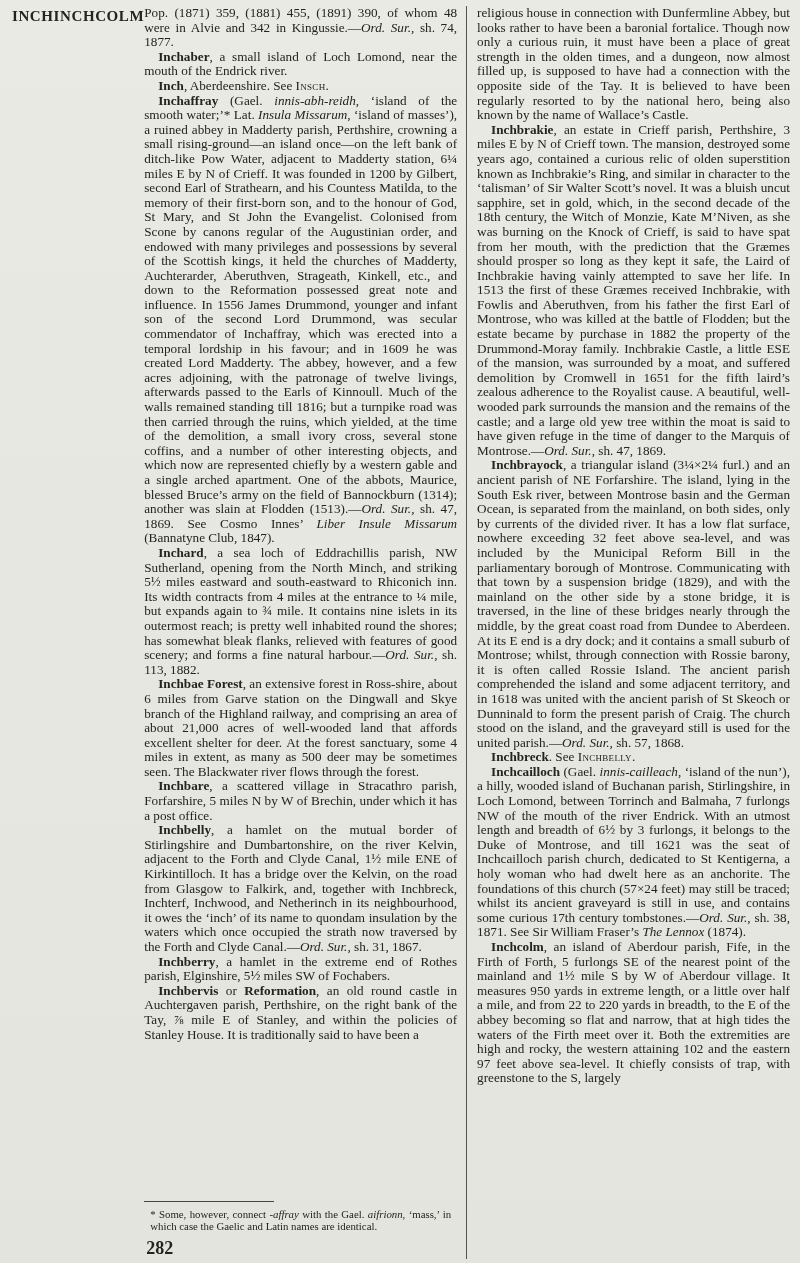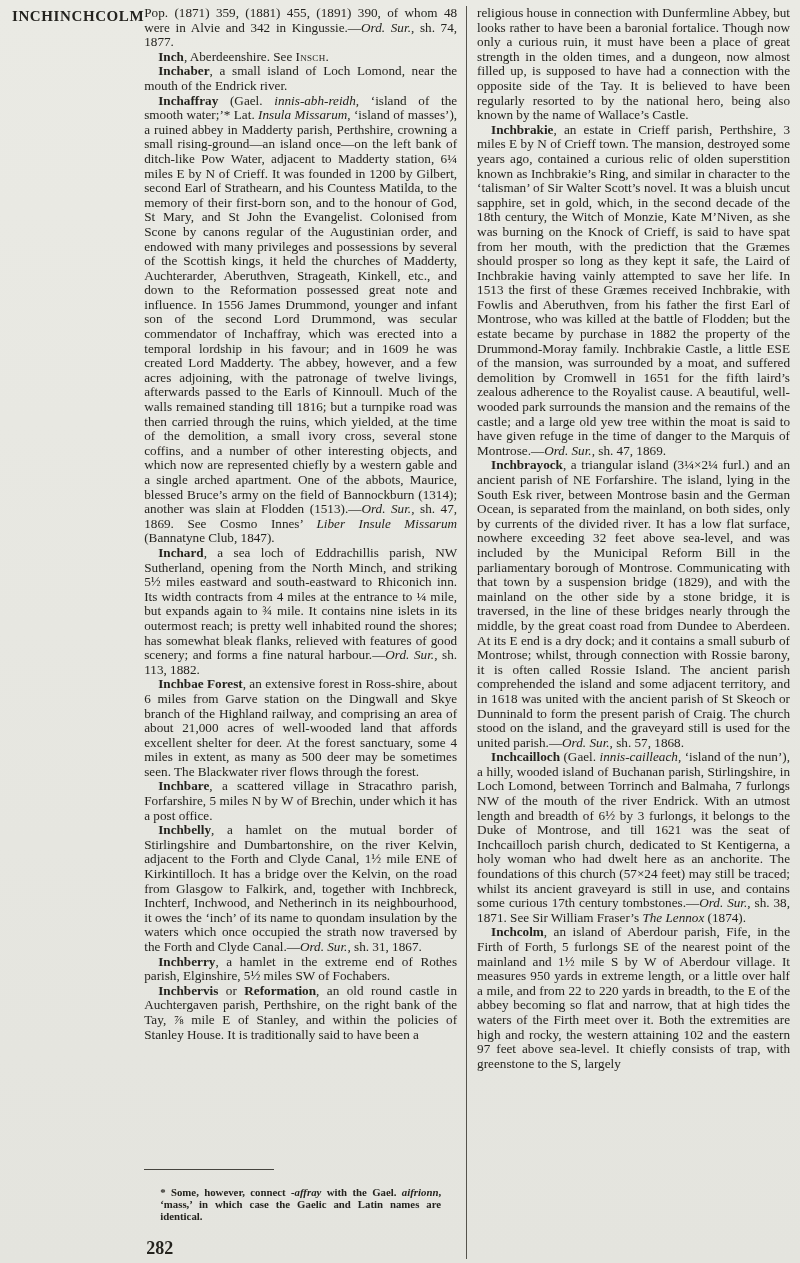--- a/index.html
+++ b/index.html
@@ -72,65 +72,65 @@
     margin-top: auto;
     flex: 0 0 auto;
   }
   .footnote-rule {
     width: 130px;
     height: 0;
     border-top: 1px solid #45443e;
     margin: 5px 0 3px 0;
   }
   p.footnote {
-    margin: 16px;
+    margin: 6px;
     font-size: 10.8px;
     line-height: 12px;
     text-align: justify;
-    font-weight: bold;
   }
   .page-number {
     font-weight: bold;
     font-size: 18px;
     margin-top: 4px;
     padding-left: 2px;
   }
 </style>
 </head>
 <body>
 
 <div class="page">
   <div class="running-heads">
     <div class="head">INCH</div>
     <div class="head">INCHCOLM</div>
   </div>
   <div class="body-wrap">
     <div class="col col-left">
       <div class="entries">
           <p class="entry"><span class="run-n">Pop. (1871) 359, (1881) 455, (1891) 390, of whom 48 were in Alvie and 342 in Kingussie.—</span><span class="run-i">Ord. Sur.</span><span class="run-n">, sh. 74, 1877.</span></p>
+          <p class="entry indent"><span class="run-b">Inchaber</span><span class="run-n">, a small island of Loch Lomond, near the mouth of the Endrick river.</span></p>
           <p class="entry indent"><span class="run-b">Inch</span><span class="run-n">, Aberdeenshire.  See </span><span class="run-sc">Insch</span><span class="run-n">.</span></p>
-          <p class="entry indent"><span class="run-b">Inchaber</span><span class="run-n">, a small island of Loch Lomond, near the mouth of the Endrick river.</span></p>
           <p class="entry indent"><span class="run-b">Inchaffray</span><span class="run-n"> (Gael. </span><span class="run-i">innis-abh-reidh</span><span class="run-n">, ‘island of the smooth water;’* Lat. </span><span class="run-i">Insula Missarum</span><span class="run-n">, ‘island of masses’), a ruined abbey in Madderty parish, Perthshire, crowning a small rising-ground—an island once—on the left bank of ditch-like Pow Water, adjacent to Madderty station, 6¼ miles E by N of Crieff.  It was founded in 1200 by Gilbert, second Earl of Strathearn, and his Countess Matilda, to the memory of their first-born son, and to the honour of God, St Mary, and St John the Evangelist.  Colonised from Scone by canons regular of the Augustinian order, and endowed with many privileges and possessions by several of the Scottish kings, it held the churches of Madderty, Auchterarder, Aberuthven, Strageath, Kinkell, etc., and down to the Reformation possessed great note and influence.  In 1556 James Drummond, younger and infant son of the second Lord Drummond, was secular commendator of Inchaffray, which was erected into a temporal lordship in his favour; and in 1609 he was created Lord Madderty.  The abbey, however, and a few acres adjoining, with the patronage of twelve livings, afterwards passed to the Earls of Kinnoull.  Much of the walls remained standing till 1816; but a turnpike road was then carried through the ruins, which yielded, at the time of the demolition, a small ivory cross, several stone coffins, and a number of other interesting objects, and which now are represented chiefly by a western gable and a single arched apartment.  One of the abbots, Maurice, blessed Bruce’s army on the field of Bannockburn (1314); another was slain at Flodden (1513).—</span><span class="run-i">Ord. Sur.</span><span class="run-n">, sh. 47, 1869.  See Cosmo Innes’ </span><span class="run-i">Liber Insule Missarum</span><span class="run-n"> (Bannatyne Club, 1847).</span></p>
           <p class="entry indent"><span class="run-b">Inchard</span><span class="run-n">, a sea loch of Eddrachillis parish, NW Sutherland, opening from the North Minch, and striking 5½ miles eastward and south-eastward to Rhiconich inn.  Its width contracts from 4 miles at the entrance to ¼ mile, but expands again to ¾ mile.  It contains nine islets in its outermost reach; is pretty well inhabited round the shores; has somewhat bleak flanks, relieved with features of good scenery; and forms a fine natural harbour.—</span><span class="run-i">Ord. Sur.</span><span class="run-n">, sh. 113, 1882.</span></p>
           <p class="entry indent"><span class="run-b">Inchbae Forest</span><span class="run-n">, an extensive forest in Ross-shire, about 6 miles from Garve station on the Dingwall and Skye branch of the Highland railway, and comprising an area of about 21,000 acres of well-wooded land that affords excellent shelter for deer.  At the forest sanctuary, some 4 miles in extent, as many as 500 deer may be sometimes seen.  The Blackwater river flows through the forest.</span></p>
           <p class="entry indent"><span class="run-b">Inchbare</span><span class="run-n">, a scattered village in Stracathro parish, Forfarshire, 5 miles N by W of Brechin, under which it has a post office.</span></p>
           <p class="entry indent"><span class="run-b">Inchbelly</span><span class="run-n">, a hamlet on the mutual border of Stirlingshire and Dumbartonshire, on the river Kelvin, adjacent to the Forth and Clyde Canal, 1½ mile ENE of Kirkintilloch.  It has a bridge over the Kelvin, on the road from Glasgow to Falkirk, and, together with Inchbreck, Inchterf, Inchwood, and Netherinch in its neighbourhood, it owes the ‘inch’ of its name to quondam insulation by the waters which once occupied the strath now traversed by the Forth and Clyde Canal.—</span><span class="run-i">Ord. Sur.</span><span class="run-n">, sh. 31, 1867.</span></p>
           <p class="entry indent"><span class="run-b">Inchberry</span><span class="run-n">, a hamlet in the extreme end of Rothes parish, Elginshire, 5½ miles SW of Fochabers.</span></p>
           <p class="entry indent"><span class="run-b">Inchbervis</span><span class="run-n"> or </span><span class="run-b">Reformation</span><span class="run-n">, an old round castle in Auchtergaven parish, Perthshire, on the right bank of the Tay, ⅞ mile E of Stanley, and within the policies of Stanley House.  It is traditionally said to have been a</span></p>
         </div>
       <div class="footnote-block">
         <div class="footnote-rule"></div>
         <p class="footnote"><span class="run-n">* Some, however, connect </span><span class="run-i">-affray</span><span class="run-n"> with the Gael. </span><span class="run-i">aifrionn</span><span class="run-n">, ‘mass,’ in which case the Gaelic and Latin names are identical.</span></p>
         <div class="page-number">282</div>
       </div>
     </div>
     <div class="divider"></div>
     <div class="col col-right">
       <div class="entries">
           <p class="entry"><span class="run-n">religious house in connection with Dunfermline Abbey, but looks rather to have been a baronial fortalice.  Though now only a curious ruin, it must have been a place of great strength in the olden times, and a dungeon, now almost filled up, is supposed to have had a connection with the opposite side of the Tay.  It is believed to have been regularly resorted to by the national hero, being also known by the name of Wallace’s Castle.</span></p>
           <p class="entry indent"><span class="run-b">Inchbrakie</span><span class="run-n">, an estate in Crieff parish, Perthshire, 3 miles E by N of Crieff town.  The mansion, destroyed some years ago, contained a curious relic of olden superstition known as Inchbrakie’s Ring, and similar in character to the ‘talisman’ of Sir Walter Scott’s novel.  It was a bluish uncut sapphire, set in gold, which, in the second decade of the 18th century, the Witch of Monzie, Kate M’Niven, as she was burning on the Knock of Crieff, is said to have spat from her mouth, with the prediction that the Græmes should prosper so long as they kept it safe, the Laird of Inchbrakie having vainly attempted to save her life.  In 1513 the first of these Græmes received Inchbrakie, with Fowlis and Aberuthven, from his father the first Earl of Montrose, who was killed at the battle of Flodden; but the estate became by purchase in 1882 the property of the Drummond-Moray family.  Inchbrakie Castle, a little ESE of the mansion, was surrounded by a moat, and suffered demolition by Cromwell in 1651 for the fifth laird’s zealous adherence to the Royalist cause.  A beautiful, well-wooded park surrounds the mansion and the remains of the castle; and a large old yew tree within the moat is said to have given refuge in the time of danger to the Marquis of Montrose.—</span><span class="run-i">Ord. Sur.</span><span class="run-n">, sh. 47, 1869.</span></p>
           <p class="entry indent"><span class="run-b">Inchbrayock</span><span class="run-n">, a triangular island (3¼×2¼ furl.) and an ancient parish of NE Forfarshire.  The island, lying in the South Esk river, between Montrose basin and the German Ocean, is separated from the mainland, on both sides, only by currents of the divided river.  It has a low flat surface, nowhere exceeding 32 feet above sea-level, and was included by the Municipal Reform Bill in the parliamentary borough of Montrose.  Communicating with that town by a suspension bridge (1829), and with the mainland on the other side by a stone bridge, it is traversed, in the line of these bridges nearly through the middle, by the great coast road from Dundee to Aberdeen.  At its E end is a dry dock; and it contains a small suburb of Montrose; whilst, through connection with Rossie barony, it is often called Rossie Island.  The ancient parish comprehended the island and some adjacent territory, and in 1618 was united with the ancient parish of St Skeoch or Dunninald to form the present parish of Craig.  The church stood on the island, and the graveyard still is used for the united parish.—</span><span class="run-i">Ord. Sur.</span><span class="run-n">, sh. 57, 1868.</span></p>
+          <p class="entry indent"><span class="run-b">Inchbreck</span><span class="run-n">.  See </span><span class="run-sc">Inchbelly</span><span class="run-n">.</span></p>
           <p class="entry indent"><span class="run-b">Inchcailloch</span><span class="run-n"> (Gael. </span><span class="run-i">innis-cailleach</span><span class="run-n">, ‘island of the nun’), a hilly, wooded island of Buchanan parish, Stirlingshire, in Loch Lomond, between Torrinch and Balmaha, 7 furlongs NW of the mouth of the river Endrick.  With an utmost length and breadth of 6½ by 3 furlongs, it belongs to the Duke of Montrose, and till 1621 was the seat of Inchcailloch parish church, dedicated to St Kentigerna, a holy woman who had dwelt here as an anchorite.  The foundations of this church (57×24 feet) may still be traced; whilst its ancient graveyard is still in use, and contains some curious 17th century tombstones.—</span><span class="run-i">Ord. Sur.</span><span class="run-n">, sh. 38, 1871.  See Sir William Fraser’s </span><span class="run-i">The Lennox</span><span class="run-n"> (1874).</span></p>
           <p class="entry indent"><span class="run-b">Inchcolm</span><span class="run-n">, an island of Aberdour parish, Fife, in the Firth of Forth, 5 furlongs SE of the nearest point of the mainland and 1½ mile S by W of Aberdour village.  It measures 950 yards in extreme length, or a little over half a mile, and from 22 to 220 yards in breadth, to the E of the abbey becoming so flat and narrow, that at high tides the waters of the Firth meet over it.  Both the extremities are high and rocky, the western attaining 102 and the eastern 97 feet above sea-level.  It chiefly consists of trap, with greenstone to the S, largely</span></p>
         </div>
     </div>
   </div>
 </div>
 
 </body></html>

